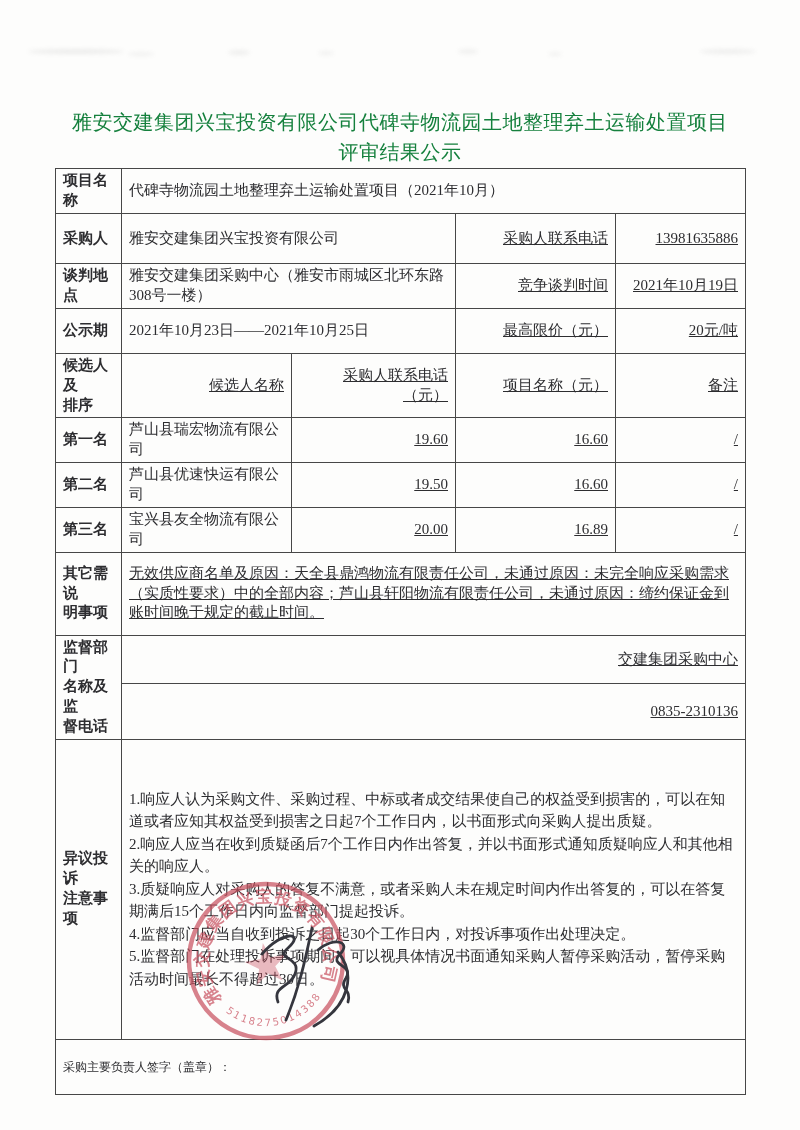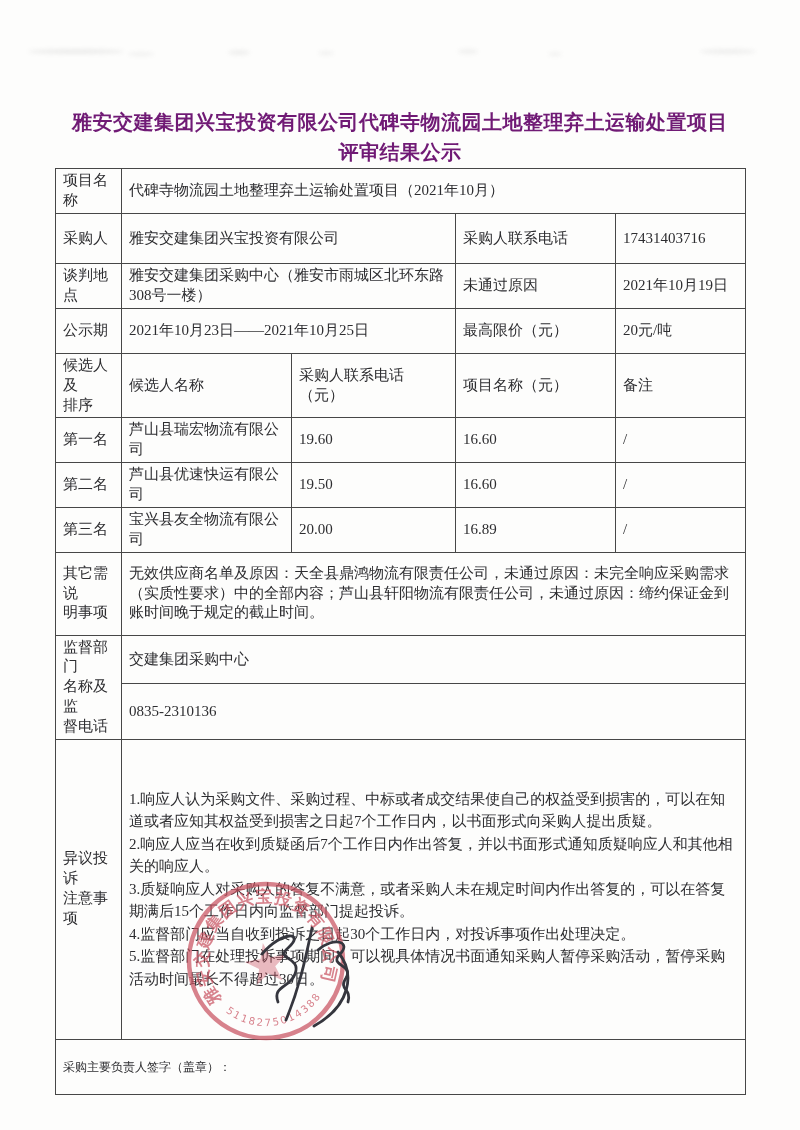--- a/index.html
+++ b/index.html
@@ -18,47 +18,47 @@
   .n1{left:28px;top:49px;width:96px;height:5px;opacity:.14;}
   .n2{left:128px;top:52px;width:26px;height:4px;opacity:.10;}
   .n3{left:228px;top:50px;width:22px;height:5px;opacity:.12;}
   .n4{left:318px;top:51px;width:16px;height:4px;opacity:.10;}
   .n5{left:458px;top:49px;width:20px;height:5px;opacity:.11;}
   .n6{left:548px;top:52px;width:14px;height:4px;opacity:.09;}
   .n7{left:700px;top:49px;width:56px;height:5px;opacity:.12;}
 
   .title{
     position:absolute;top:94px;left:50px;width:700px;
-    text-align:center;font-size:20px;font-weight:bold;
-    line-height:1.5;white-space:pre-line;color:#701a75;
+    text-align:center;font-size:20px;font-weight:normal;
+    line-height:1.5;white-space:pre-line;color:#15803d;
     letter-spacing:.5px;
   }
 
   table.doc{
     position:absolute;top:168px;left:55px;width:690px;
     border-collapse:collapse;table-layout:fixed;
   }
   table.doc td{
     border:1px solid #474747;
     font-size:15px;line-height:1.32;
     padding:2px 7px;vertical-align:middle;
     word-break:break-all;
   }
   td.lab{
     font-size:14px;padding:2px 4px;text-align:left;
-    white-space:pre-line;line-height:1.35;
+    white-space:pre-line;line-height:1.35;font-weight:bold;
   }
   td.val{text-align:left;}
-  td.cen{text-align:left;padding:2px 4px;}
+  td.cen{text-align:right;padding:2px 4px;text-decoration:underline;}
   .r1 td{height:40px;} .r2 td{height:45px;} .r3 td{height:40px;}
   .r4 td{height:40px;} .r5 td{height:36px;} .r6 td{height:37px;}
   .r7 td{height:36px;} .r8 td{height:40px;} .r9 td{height:78px;}
   .r10a td{height:33px;} .r10b td{height:38px;}
   .r11 td{height:295px;} .r12 td{height:50px;}
-  .notes-text{line-height:1.6;}
+  .notes-text{line-height:1.6;text-decoration:underline;}
   .objection-items div{line-height:1.5;}
   .sig-label{font-size:12px;}
 
   .seal{
     position:absolute;left:183px;top:878px;width:166px;height:166px;
     opacity:.78;transform:rotate(-10deg);pointer-events:none;
   }
   .handsig{
     position:absolute;left:248px;top:922px;width:132px;height:108px;
     pointer-events:none;
@@ -92,27 +92,27 @@
     <tbody>
         <tr class="r1">
       <td class="lab">项目名称</td>
       <td class="val" colspan="4">代碑寺物流园土地整理弃土运输处置项目（2021年10月）</td>
     </tr>
 
     <tr class="r2">
       <td class="lab">采购人</td>
       <td class="val" colspan="2">雅安交建集团兴宝投资有限公司</td>
       <td class="cen">采购人联系电话</td>
-      <td class="cen">17431403716</td>
+      <td class="cen">13981635886</td>
     </tr>
 
     <tr class="r3">
       <td class="lab">谈判地点</td>
       <td class="val" colspan="2">雅安交建集团采购中心（雅安市雨城区北环东路308号一楼）</td>
-      <td class="cen">未通过原因</td>
+      <td class="cen">竞争谈判时间</td>
       <td class="cen">2021年10月19日</td>
     </tr>
 
     <tr class="r4">
       <td class="lab">公示期</td>
       <td class="val" colspan="2">2021年10月23日——2021年10月25日</td>
       <td class="cen">最高限价（元）</td>
       <td class="cen">20元/吨</td>
     </tr>
 

